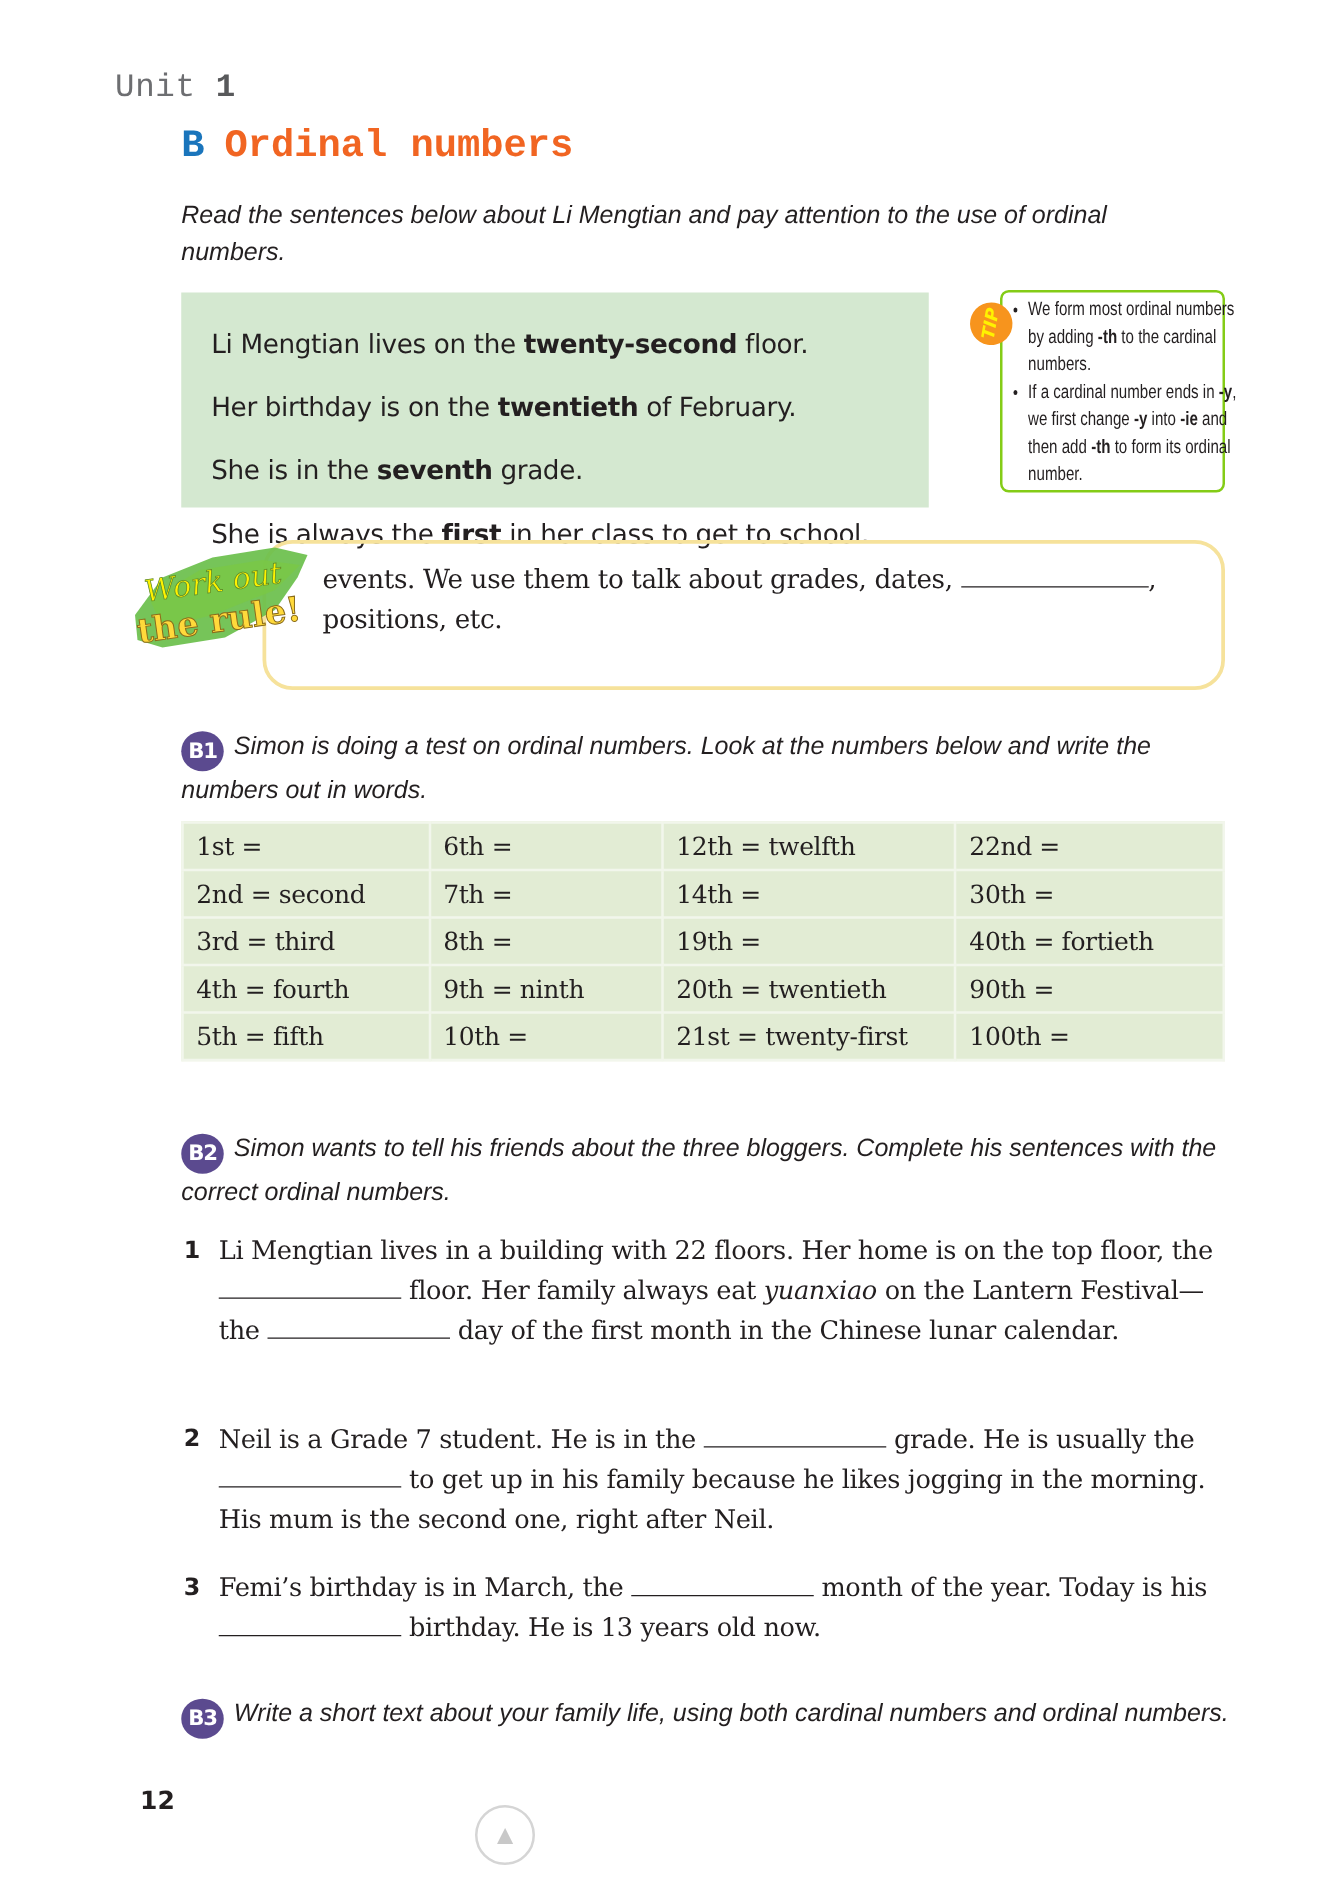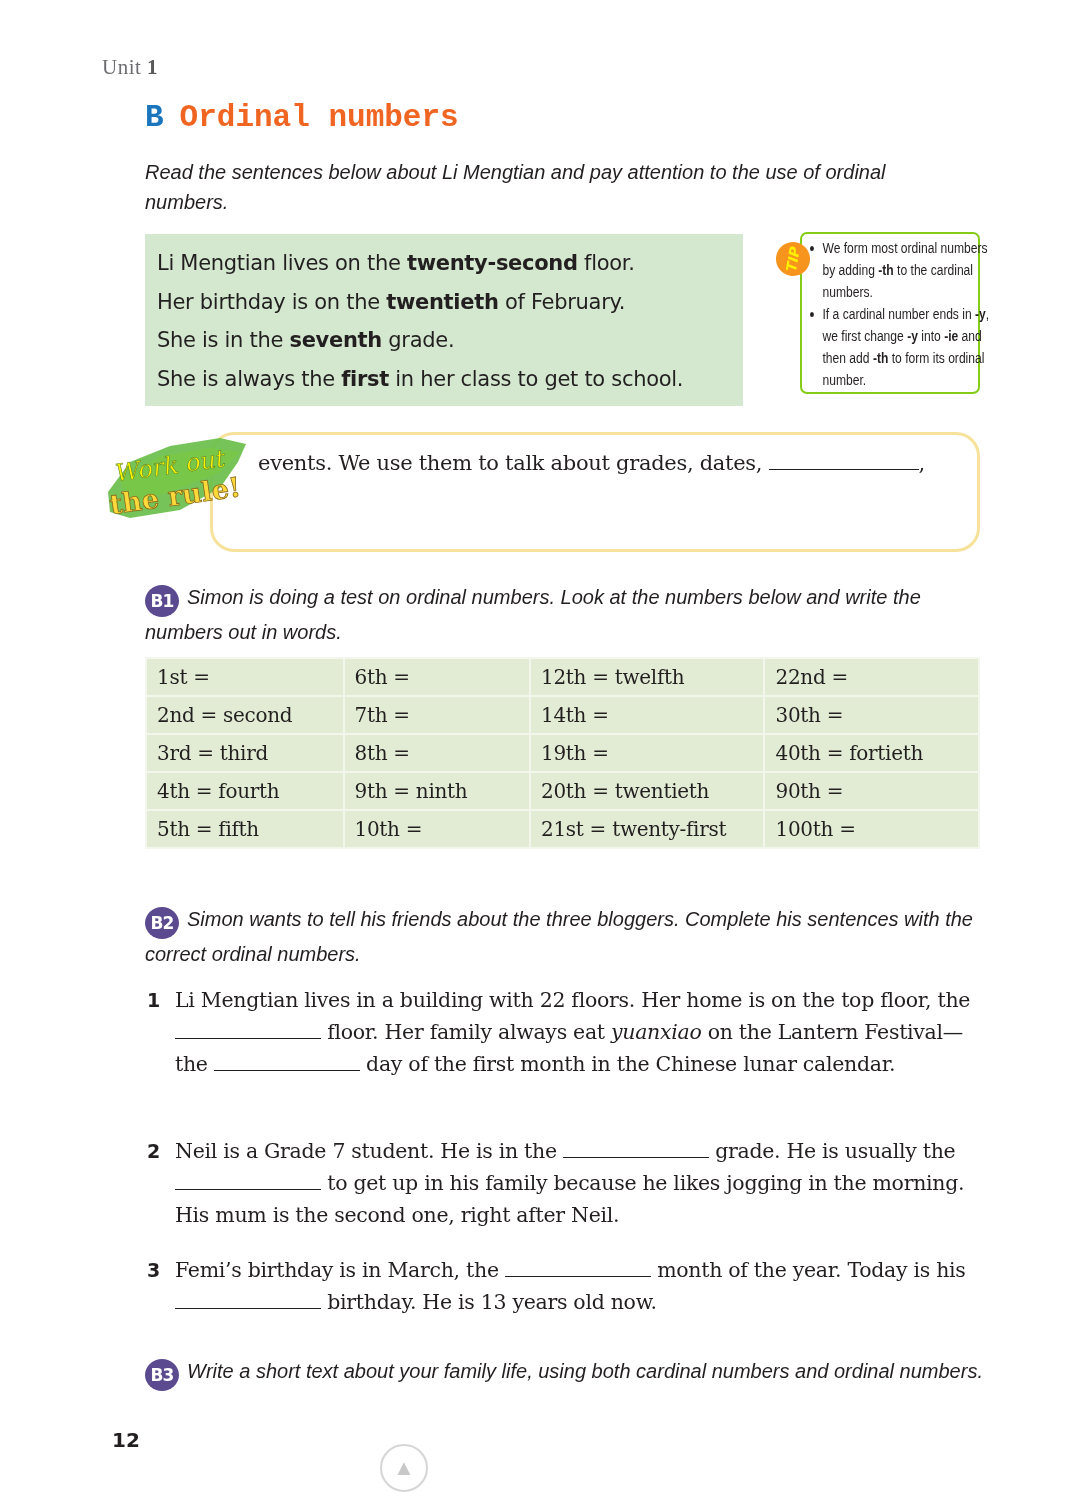--- a/index.html
+++ b/index.html
@@ -1,25 +1,25 @@
 <!DOCTYPE html>
 <html><head>
 <meta charset="utf-8">
 <style>
   html, body { margin: 0; padding: 0; background: #ffffff; }
   body { width: 1065px; height: 1508px; position: relative; overflow: hidden; font-family: "Liberation Sans", sans-serif; color: #231f20; }
   .abs { position: absolute; }
-  .unit { left: 102px; top: 55px; font-size: 21px; color: #6d6e71; font-family: Liberation Serif, serif; letter-spacing: 0.5px; }
+  .unit { left: 92px; top: 55px; font-size: 26px; color: #6d6e71; font-family: Liberation Mono, monospace; letter-spacing: 0.5px; }
   .unit b { color: #58595b; font-weight: bold; }
   .title { left: 145px; top: 100px; font-size: 31px; font-weight: bold; font-family: Liberation Mono, monospace; }
   .title .letter { color: #1a75bc; margin-right: 16px; }
   .title .text { color: #f16522; }
   .intro { left: 145px; top: 157px; width: 800px; font-size: 20px; font-style: italic; line-height: 30px; font-family: "Liberation Sans", sans-serif; color: #231f20; }
   .example-box { left: 145px; top: 234px; width: 598px; height: 172px; background: #d4e8d0; box-sizing: border-box; padding: 10px 12px; }
-  .example-box p { margin: 0; font-size: 21px; line-height: 38.5px; font-family: "DejaVu Sans", sans-serif; letter-spacing: -0.3px; color: #231f20; }
+  .example-box p { margin: 12px; font-size: 21px; line-height: 38.5px; font-family: "DejaVu Sans", sans-serif; letter-spacing: -0.3px; color: #231f20; }
   .example-box b { font-weight: bold; }
   .tip-box { left: 800px; top: 232px; width: 180px; height: 162px; border: 2px solid #84cc16; border-radius: 7px; box-sizing: border-box; padding: 3px 2px 0 8px; background: #fff; }
   .tip-box ul { margin: 0; padding: 0 0 0 16px; font-family: "Liberation Sans", sans-serif; font-size: 15.5px; line-height: 22px; transform: scaleX(0.78); transform-origin: left top; width: 215px; color: #231f20; }
   .tip-box li { margin: 0; }
   .tip-badge { left: 776px; top: 242px; width: 34px; height: 34px; border-radius: 50%; background: #f7941d; color: #fff200; font-weight: bold; font-style: italic; font-size: 14px; display: flex; align-items: center; justify-content: center; transform: rotate(-80deg); font-family: "DejaVu Sans", sans-serif; }
   .rule-box { left: 210px; top: 432px; width: 770px; height: 120px; border: 3px solid #f6e29b; border-radius: 24px; box-sizing: border-box; padding: 12px 20px 0 45px; }
   .rule-box p { margin: 0; font-family: "DejaVu Serif", serif; font-size: 21px; line-height: 32px; color: #231f20; letter-spacing: -0.3px; }
   .blank { display: inline-block; width: 150px; border-bottom: 1.5px solid #231f20; height: 18px; vertical-align: baseline; }
   .rule-badge { left: 100px; top: 432px; width: 150px; height: 92px; }
   .ex-head { left: 145px; width: 840px; font-size: 20px; font-style: italic; line-height: 30px; font-family: "Liberation Sans", sans-serif; color: #231f20; }
@@ -58,20 +58,21 @@
 <div class="abs tip-box">
   <ul>
     <li>We form most ordinal numbers by adding <b>-th</b> to the cardinal numbers.</li>
     <li>If a cardinal number ends in <b>-y</b>, we first change <b>-y</b> into <b>-ie</b> and then add <b>-th</b> to form its ordinal number.</li>
   </ul>
 </div>
 <div class="abs tip-badge">TIP</div>
 
 <div class="abs rule-box">
   <p><span>events. We use them to talk about grades, dates, </span><span class="blank"></span><span>,</span></p>
+  <p>positions, etc.</p>
 </div>
 <svg class="abs rule-badge" viewBox="0 0 150 92">
   <path d="M8 60 L30 30 L70 14 L120 6 L146 12 L138 30 L120 56 L80 78 L30 86 L10 80 Z" fill="#6abf4b" opacity="0.92"></path>
   <path d="M20 48 L60 24 L110 16 L140 20 L120 40 L70 60 L30 70 Z" fill="#7ac943" opacity="0.7"></path>
   <text x="16" y="42" font-family="DejaVu Serif, serif" font-style="italic" font-size="24" fill="#fff200" stroke="#5a8a2a" stroke-width="0.6" transform="rotate(-8 70 40)">Work out</text>
   <text x="10" y="74" font-family="DejaVu Serif, serif" font-weight="bold" font-size="27" fill="#ffd93b" stroke="#8a6b1a" stroke-width="0.8" transform="rotate(-8 70 70)">the rule!</text>
 </svg>
 
 <div class="abs ex-head" style="top:582px;">
   <span class="ex-num">B1</span><span>Simon is doing a test on ordinal numbers. Look at the numbers below and write the numbers out in words.</span>

